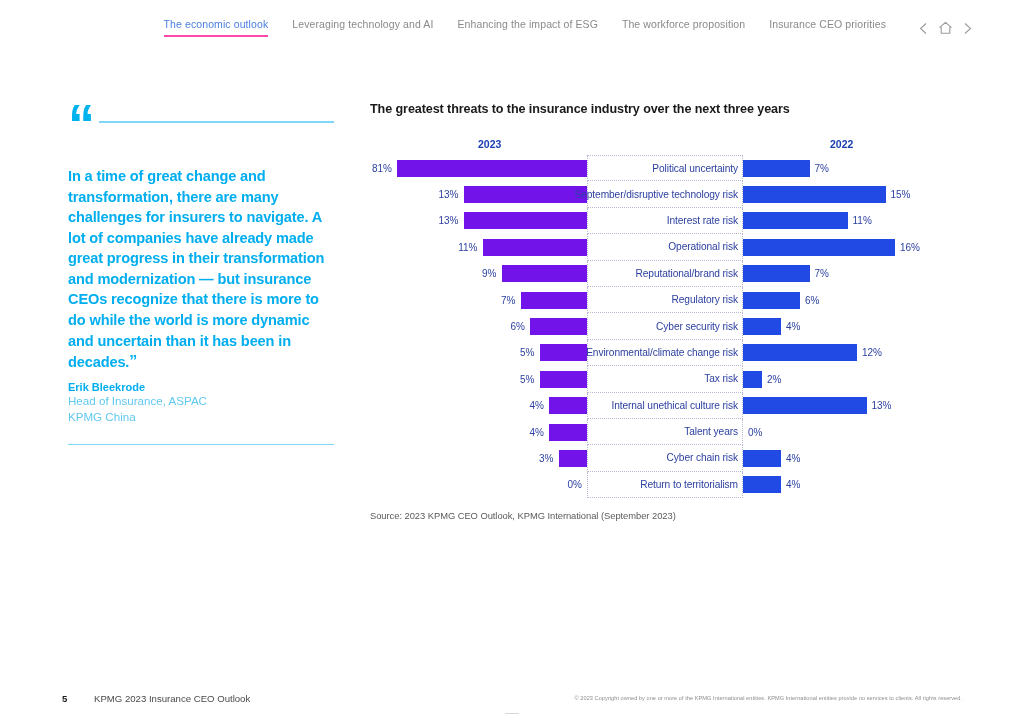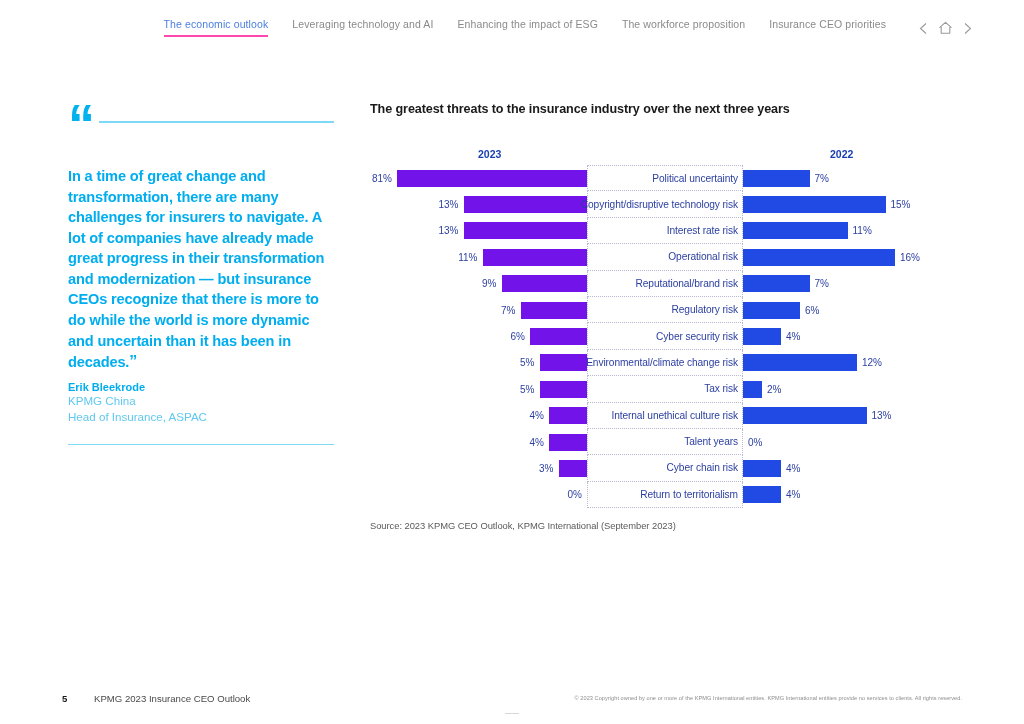--- a/index.html
+++ b/index.html
@@ -136,21 +136,21 @@
   .chart-title {
     font-size: 12.6px;
     font-weight: 700;
     color: #1a1a1a;
     letter-spacing: -0.1px;
   }
 
   .chart-head {
     position: relative;
     height: 17px;
-    margin-top: 32px;
+    margin-top: 22px;
   }
   .chart-head .yr {
     position: absolute;
     font-size: 10.5px;
     font-weight: 700;
     color: #1a3fb0;
   }
   .yr-left  { left: 108px; }
   .yr-right { left: 460px; }
 
@@ -299,22 +299,22 @@
   </div>
 </div>
 
 <div class="quote-panel">
   <div class="quote-top">
     <span class="quote-mark-open">“</span>
     <span class="quote-rule"></span>
   </div>
   <div class="quote-text"><span>In a time of great change and transformation, there are many challenges for insurers to navigate. A lot of companies have already made great progress in their transformation and modernization — but insurance CEOs recognize that there is more to do while the world is more dynamic and uncertain than it has been in decades.</span><span class="quote-mark-close">”</span></div>
   <div class="attr-name">Erik Bleekrode</div>
+  <div class="attr-line">Head of Insurance, ASPAC</div>
   <div class="attr-line">KPMG China</div>
-  <div class="attr-line">Head of Insurance, ASPAC</div>
   <div class="quote-bottom-rule"></div>
 </div>
 
 <div class="chart-wrap">
   <div class="chart-title">The greatest threats to the insurance industry over the next three years</div>
 
   <div class="chart-head">
     <span class="yr yr-left">2023</span>
     <span class="yr yr-right">2022</span>
   </div>
@@ -332,21 +332,21 @@
           <span class="bar-right" style="width: 66.5px;"></span>
           <span class="val-right">7%</span>
         </div>
       </div>
       <div class="row">
         <div class="half-left">
           <span class="val-left">13%</span>
           <span class="bar-left" style="width: 123.5px;"></span>
         </div>
         <div class="center-band">
-          <span class="center-label">Copyright/disruptive technology risk</span>
+          <span class="center-label">September/disruptive technology risk</span>
         </div>
         <div class="half-right">
           <span class="bar-right" style="width: 142.5px;"></span>
           <span class="val-right">15%</span>
         </div>
       </div>
       <div class="row">
         <div class="half-left">
           <span class="val-left">13%</span>
           <span class="bar-left" style="width: 123.5px;"></span>

